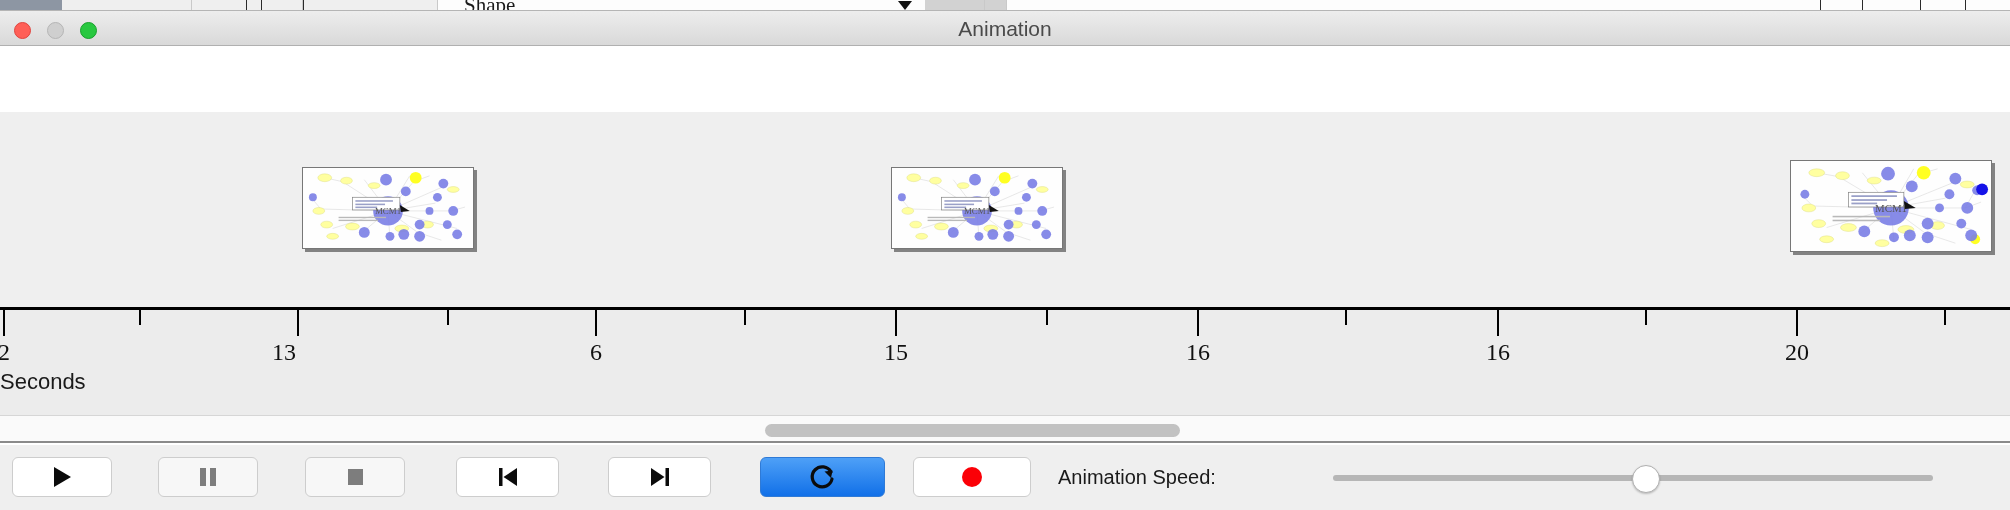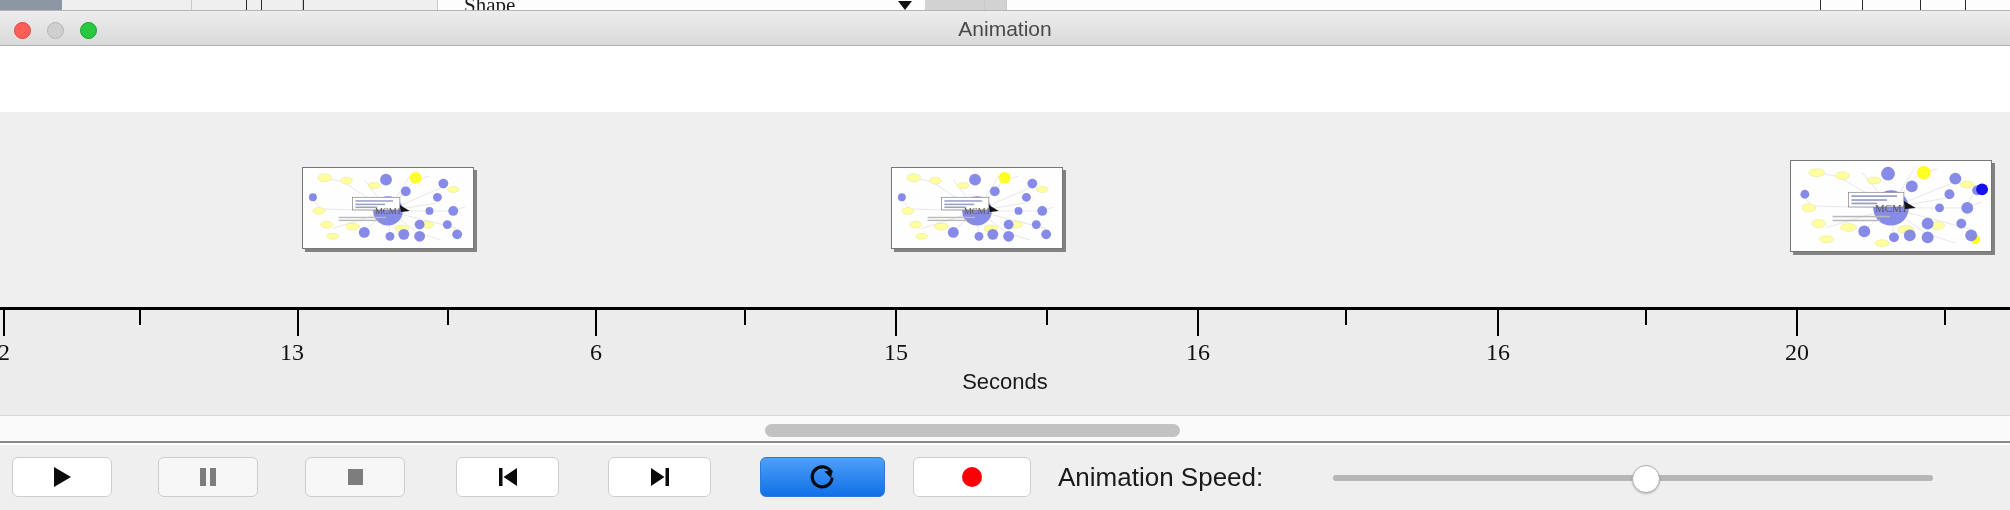--- a/index.html
+++ b/index.html
@@ -121,21 +121,21 @@
   .tick.minor { height: 15px; }
   .tick-label {
     position: absolute; top: 32px;
     font-size: 24px; color: #111;
     font-family: "Liberation Serif", serif;
     transform: translateX(-50%);
     white-space: nowrap;
   }
   .axis-title {
     position: absolute; top: 62px; left: 0; width: 2010px;
-    text-align: center; font-size: 22px; color: #1a1a1a;
+    font-size: 22px; color: #1a1a1a;
   }
 
   
   .scroll-area {
     position: absolute; left: 0; top: 415px; width: 2010px; height: 28px;
     background: #fafafa;
     border-top: 1px solid #d6d6d6;
     border-bottom: 2px solid #8a8a8a;
   }
   .scroll-thumb {
@@ -155,21 +155,21 @@
     cursor: pointer;
   }
   .ctl.enabled  { background: #ffffff; }
   .ctl.disabled { background: #f7f7f7; }
   .ctl.active {
     background: linear-gradient(to bottom, #4ea0f7 0%, #1170e8 100%);
     border: 1px solid #2f7ad6;
   }
   .speed-label {
     position: absolute; left: 1058px; top: 12px; height: 40px;
-    line-height: 40px; font-size: 26px; color: #1a1a1a;
+    line-height: 40px; font-size: 20px; color: #1a1a1a;
     white-space: nowrap;
   }
   .slider-track {
     position: absolute; left: 1333px; top: 30px; width: 600px; height: 6px;
     background: #b6b6b6; border-radius: 3px; cursor: pointer;
   }
   .slider-thumb {
     position: absolute; left: 1632px; top: 20px; width: 28px; height: 28px;
     border-radius: 50%; background: #ffffff; border: 1px solid #b0b0b0;
     box-shadow: 0 1px 2px rgba(0,0,0,0.22); cursor: pointer;
@@ -384,21 +384,21 @@
 
     <div class="tick minor" style="left:139px;"></div>
     <div class="tick minor" style="left:447px;"></div>
     <div class="tick minor" style="left:744px;"></div>
     <div class="tick minor" style="left:1046px;"></div>
     <div class="tick minor" style="left:1345px;"></div>
     <div class="tick minor" style="left:1645px;"></div>
     <div class="tick minor" style="left:1944px;"></div>
 
     <div class="tick-label" style="left:4px;">2</div>
-    <div class="tick-label" style="left:292px;">13</div>
+    <div class="tick-label" style="left:284px;">13</div>
     <div class="tick-label" style="left:596px;">6</div>
     <div class="tick-label" style="left:896px;">15</div>
     <div class="tick-label" style="left:1198px;">16</div>
     <div class="tick-label" style="left:1498px;">16</div>
     <div class="tick-label" style="left:1797px;">20</div>
 
     <div class="axis-title">Seconds</div>
   </div>
 
   <div class="scroll-area">

